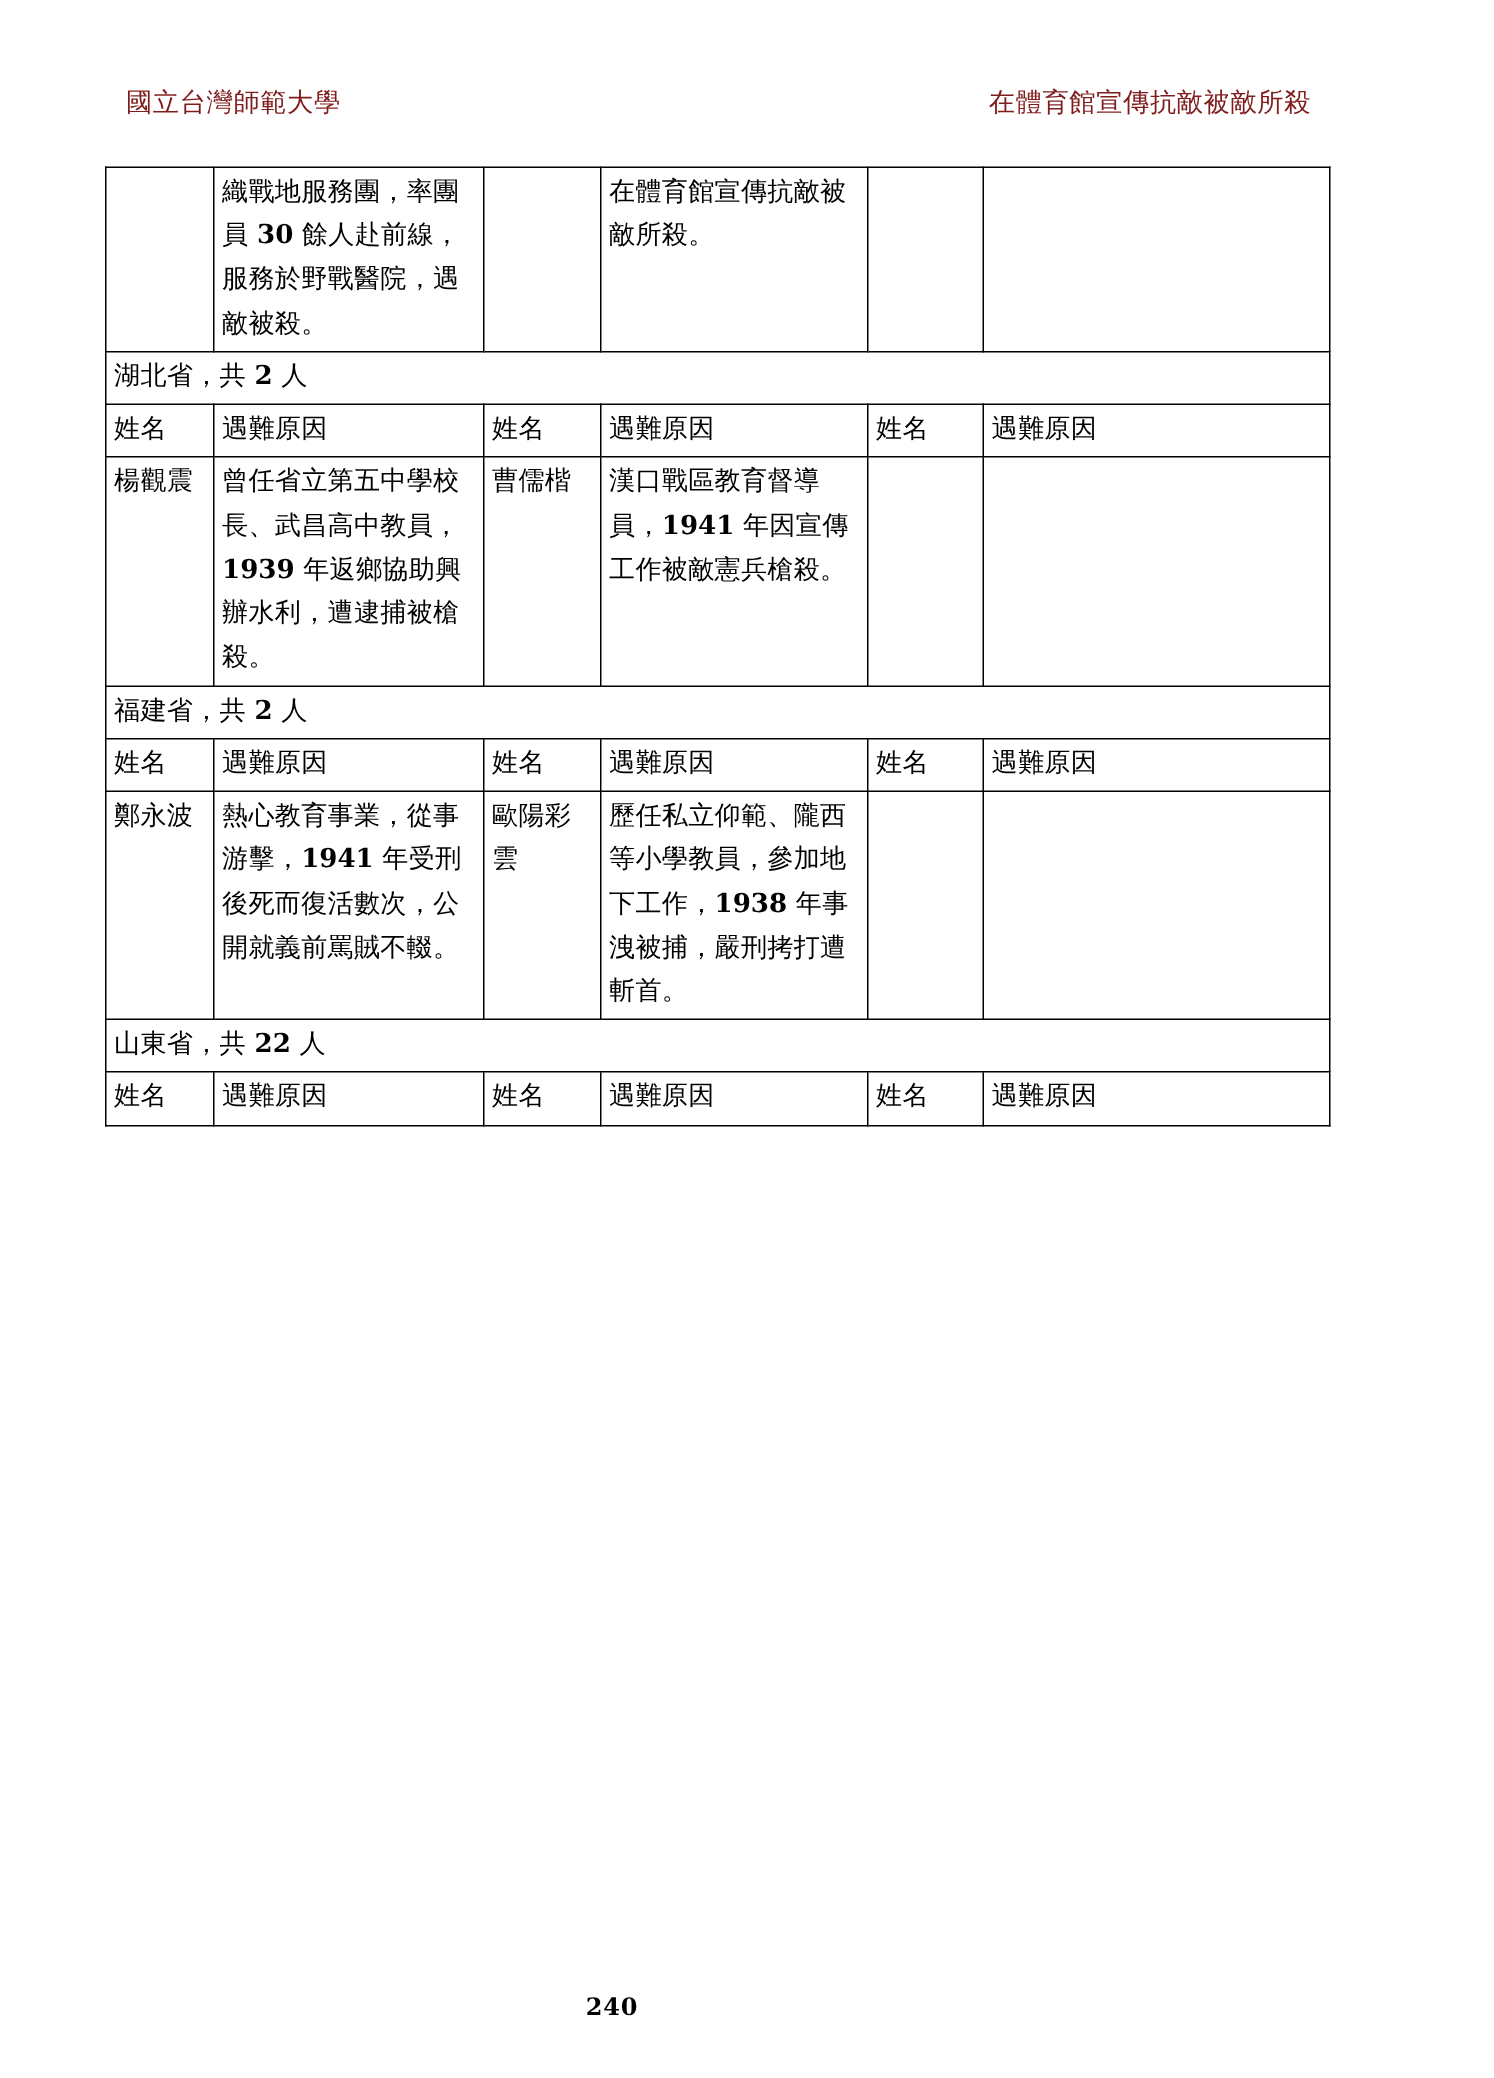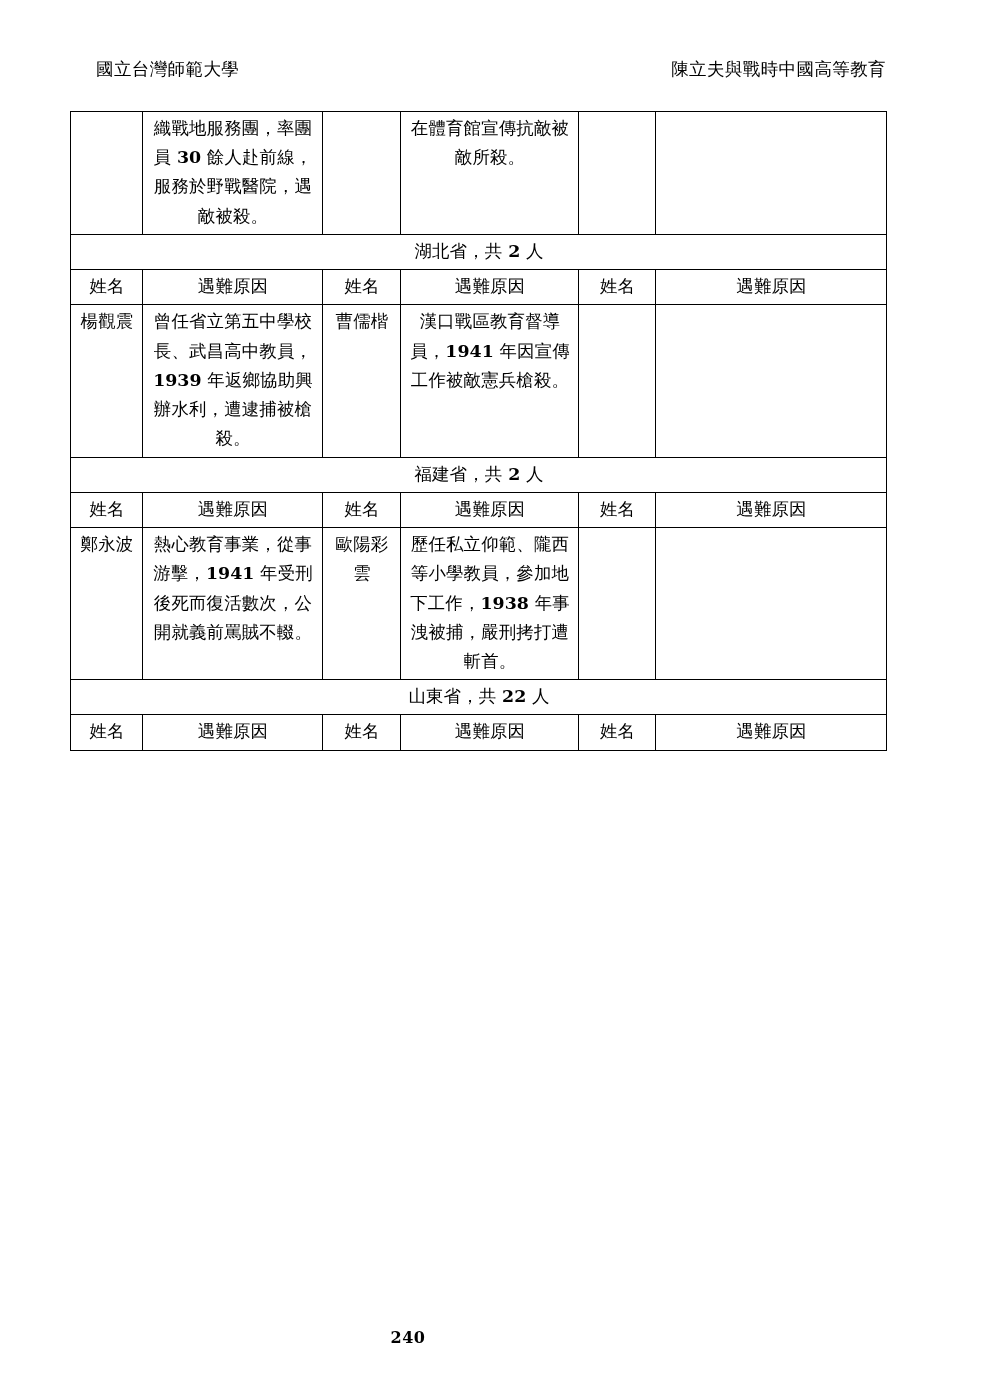--- a/index.html
+++ b/index.html
@@ -20,41 +20,40 @@
   .page {
     position: absolute;
     left: 0; top: 0;
     width: 996px;
     height: 1385px;
   }
 
   
   .running-header {
     position: absolute;
-    left: 96px;
+    left: 84px;
     top: 58px;
     width: 790px;
     display: flex;
     justify-content: space-between;
     align-items: baseline;
     font-size: 17.5px;
     line-height: 1.3;
     letter-spacing: 0.4px;
-    color: #000000;
+    color: #7f1d1d;
   }
   .running-header .left  { text-align: left; }
   .running-header .right { text-align: right; }
 
   
   .tbl-wrap {
     position: absolute;
     left: 70px;
     top: 111px;
     width: 816px;
-    text-align: center;
   }
   table.doc-table {
     border-collapse: collapse;
     width: 816px;
     table-layout: fixed;
   }
   table.doc-table td {
     border: 1px solid #000000;
     vertical-align: top;
     padding: 2px 4px 3px 5px;
@@ -101,21 +100,21 @@
     letter-spacing: 0.5px;
   }
 </style>
 </head>
 <body>
 
 <div class="page">
 
   <div class="running-header">
     <span class="left">國立台灣師範大學</span>
-    <span class="right">陳立夫與戰時中國高等教育</span>
+    <span class="right">在體育館宣傳抗敵被敵所殺</span>
   </div>
 
   <div class="tbl-wrap">
     <table class="doc-table">
       <colgroup>
         <col class="c-name">
           <col class="c-reason">
         <col class="c-name2">
           <col class="c-reason2">
         <col class="c-name3">

